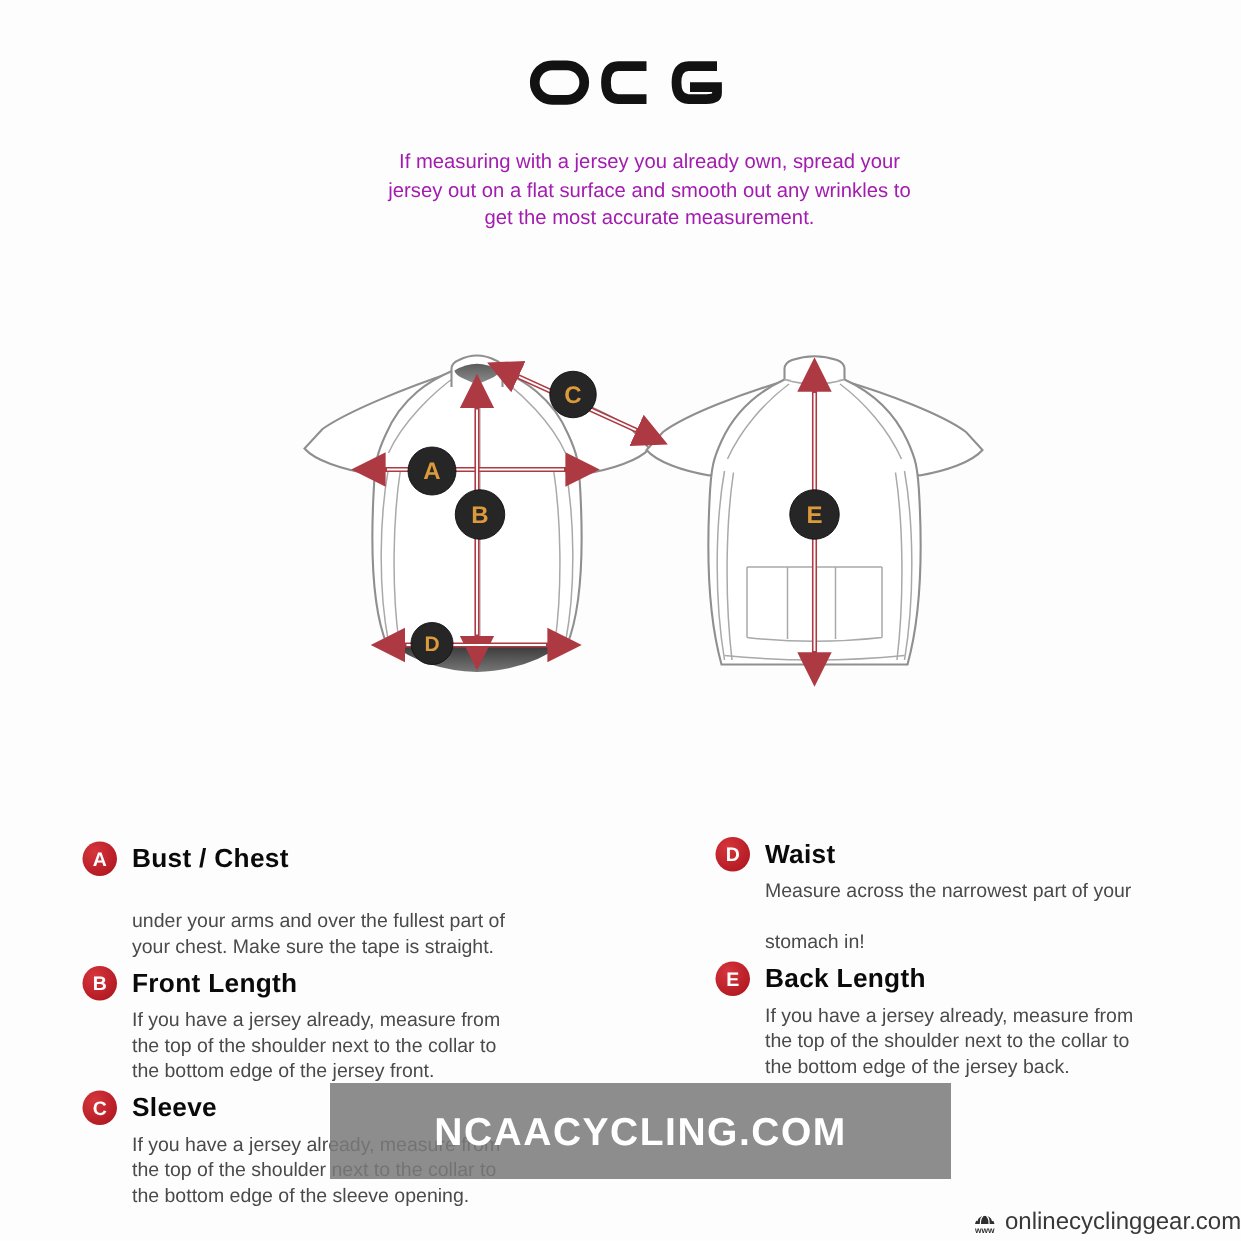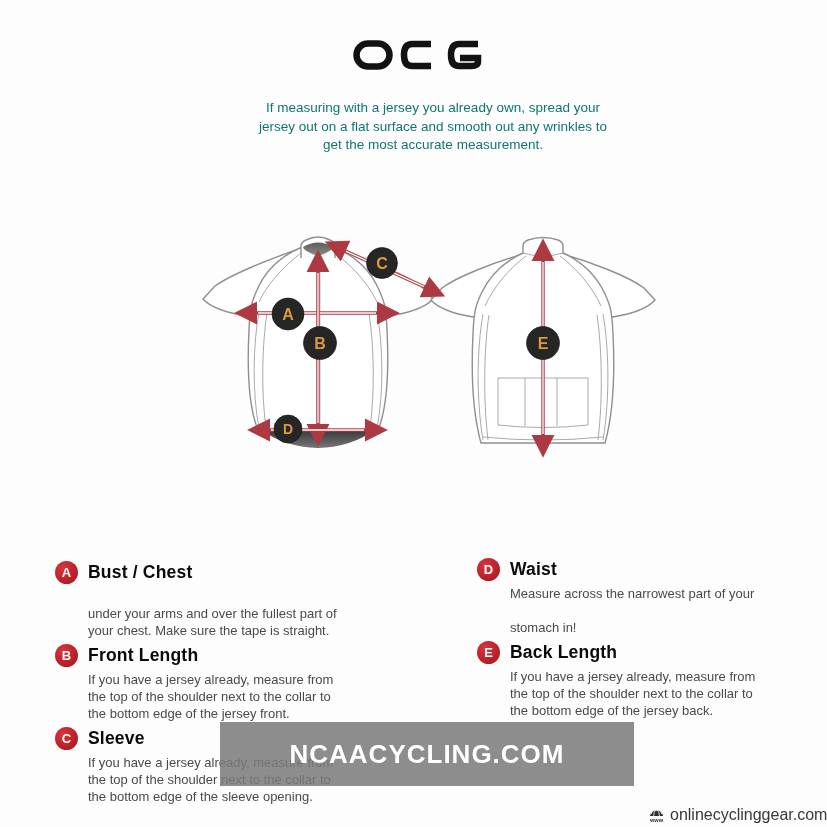--- a/index.html
+++ b/index.html
@@ -5,21 +5,21 @@
   html,body{margin:0;padding:0;}
   .page{
     position:relative;width:827px;height:827px;background:#fdfdfd;
     overflow:hidden;font-family:"Liberation Sans", sans-serif;
   }
   
   .logo{position:absolute;left:353px;top:40px;width:132px;height:32px;}
   
   .intro{
     position:absolute;left:143px;top:99px;width:580px;
-    text-align:center;font-size:13.5px;line-height:18.5px;color:#0f766e;
+    text-align:center;font-size:13.5px;line-height:18.5px;color:#a21caf;
   }
   
   .diagram{position:absolute;left:185px;top:225px;width:490px;height:240px;}
   .jersey-line{fill:#ffffff;stroke:#8f8f8f;stroke-width:1.4;}
   .seam{fill:none;stroke:#a9a9a9;stroke-width:1;}
   .zip{fill:none;stroke:#b8b8b8;stroke-width:0.9;}
   .arrow-outer{stroke:#ad3a42;stroke-width:3.4;}
   .arrow-inner{stroke:#fdfdfd;stroke-width:1.3;}
   .marker-circle{fill:#262626;stroke:#111;stroke-width:0.6;}
   .marker-letter{fill:#dd9a3a;font-family:"Liberation Sans",sans-serif;

